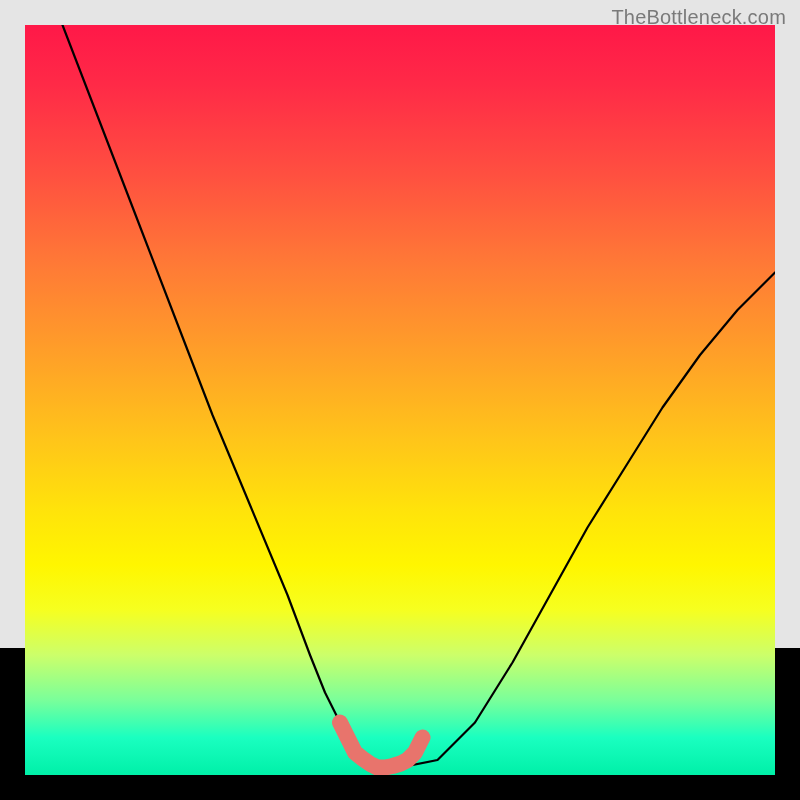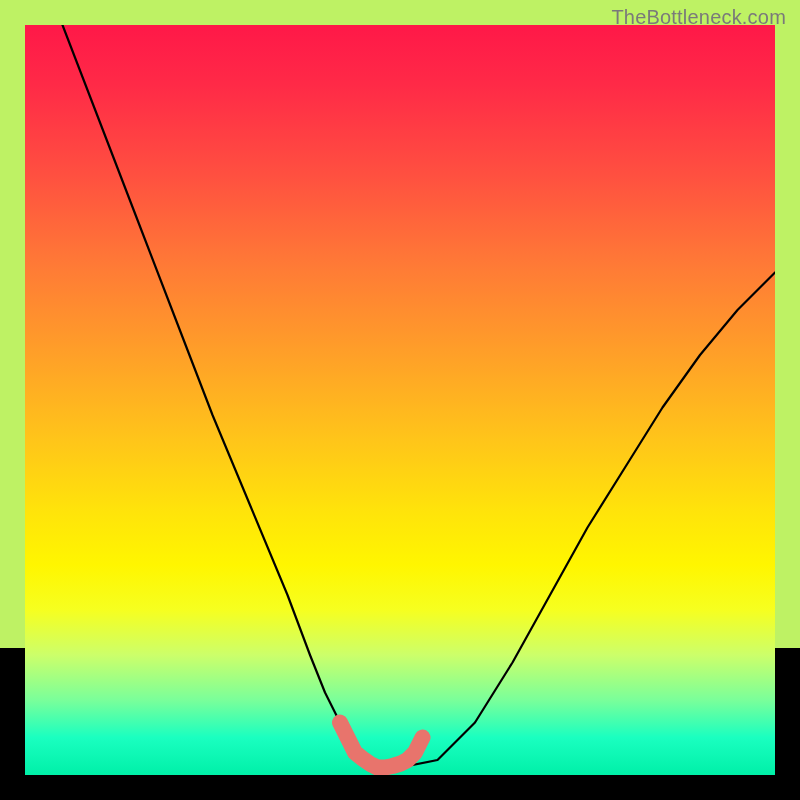--- a/index.html
+++ b/index.html
@@ -8,21 +8,21 @@
     width: 800px;
     height: 800px;
     background: #000;
     overflow: hidden;
     font-family: Arial, Helvetica, sans-serif;
   }
   .stage {
     position: relative;
     width: 800px;
     height: 648px;
-    background: #bef264;
+    background: #e5e5e5;
   }
   .watermark {
     position: absolute;
     top: 6px;
     right: 14px;
     color: #7a7a7a;
     font-size: 20px;
     font-weight: 500;
     letter-spacing: 0.2px;
     z-index: 5;

